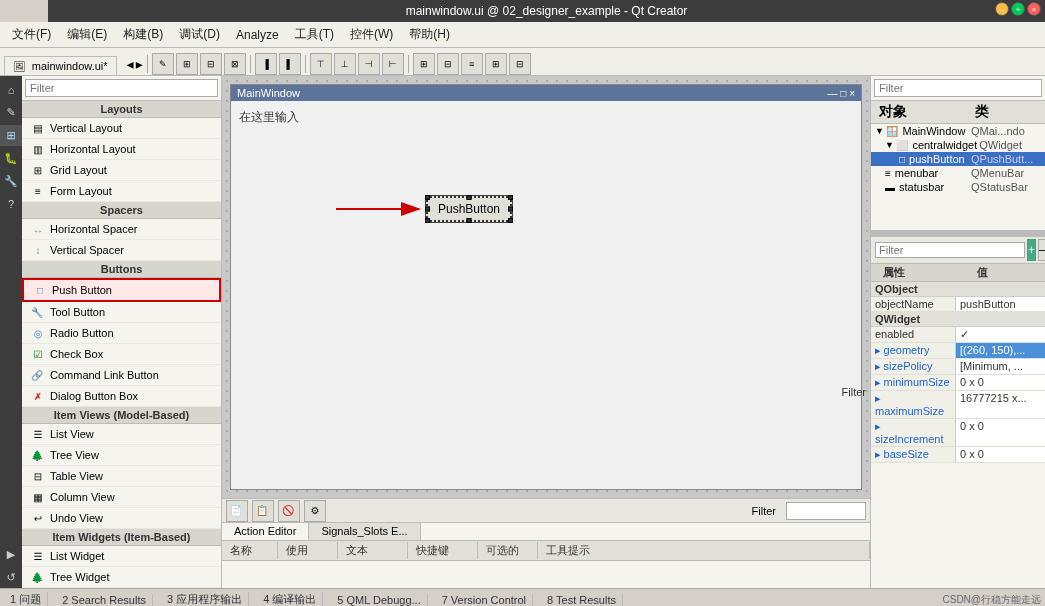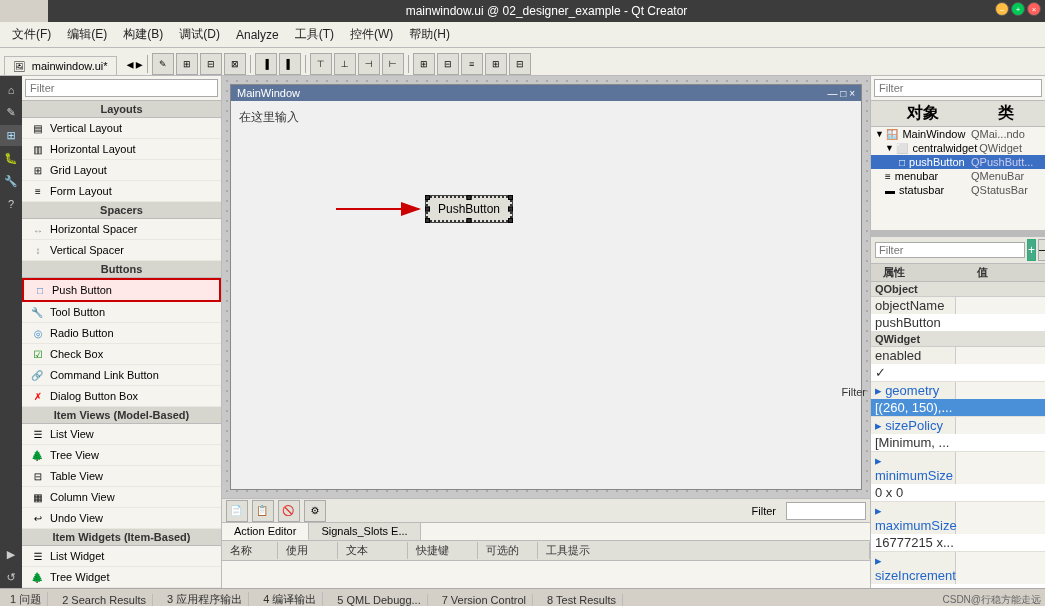--- a/index.html
+++ b/index.html
@@ -203,24 +203,23 @@
       overflow-y: auto;
       border-bottom: 1px solid #bbb;
     }
     .tree-header {
       display: flex;
       background: #e0dfd8;
       border-bottom: 1px solid #bbb;
       padding: 2px 4px;
     }
     .tree-col {
-      font-size: 16px;
+      font-size: 14px;
       font-weight: bold;
       padding: 0 4px;
-      text-align: center;
     }
     .tree-item {
       display: flex;
       padding: 1px 4px;
       font-size: 11px;
       align-items: center;
       gap: 2px;
       cursor: pointer;
     }
     .tree-indent { padding-left: 12px; }
@@ -267,22 +266,21 @@
       background: #e0dfd8;
       padding: 1px 4px;
       font-size: 11px;
       font-weight: bold;
       color: #333;
       border-bottom: 1px solid #ccc;
     }
     .prop-row {
       display: flex;
       border-bottom: 1px solid #e0dfd8;
-      font-size: 13px;
-      flex-direction: column;
+      font-size: 11px;
     }
     .prop-name {
       width: 85px;
       padding: 1px 4px;
       background: #f0efe8;
       border-right: 1px solid #ccc;
       color: #333;
     }
     .prop-name.has-arrow { color: #2266cc; }
     .prop-value {

